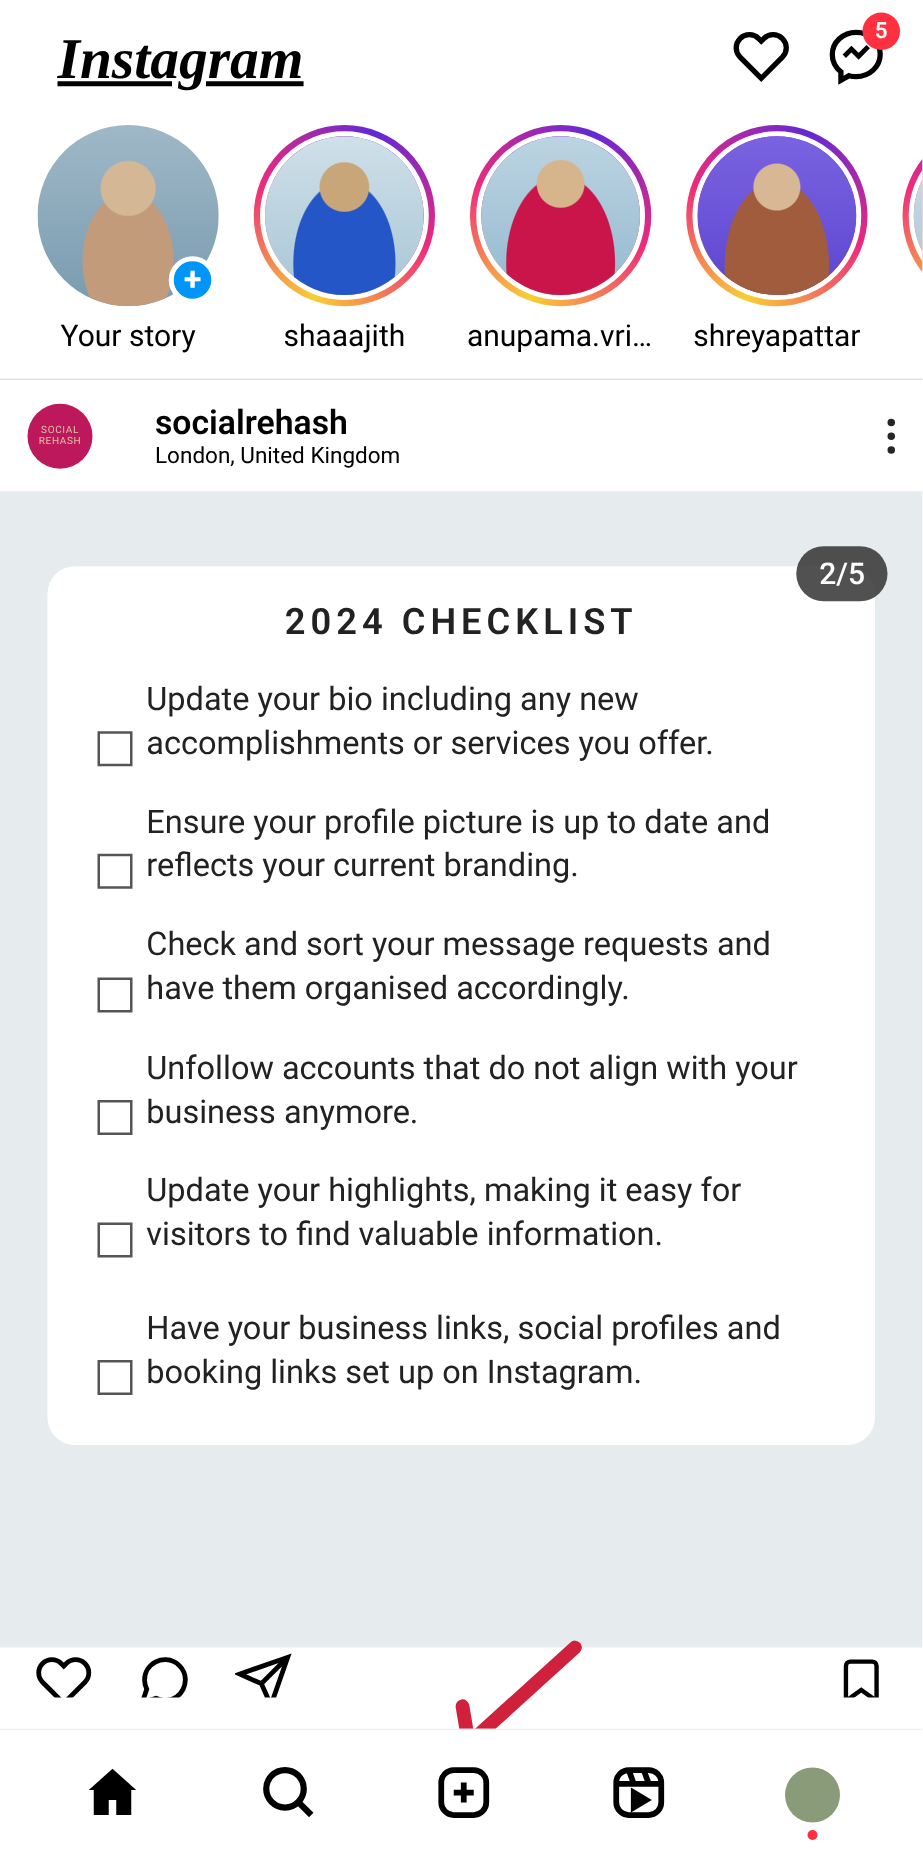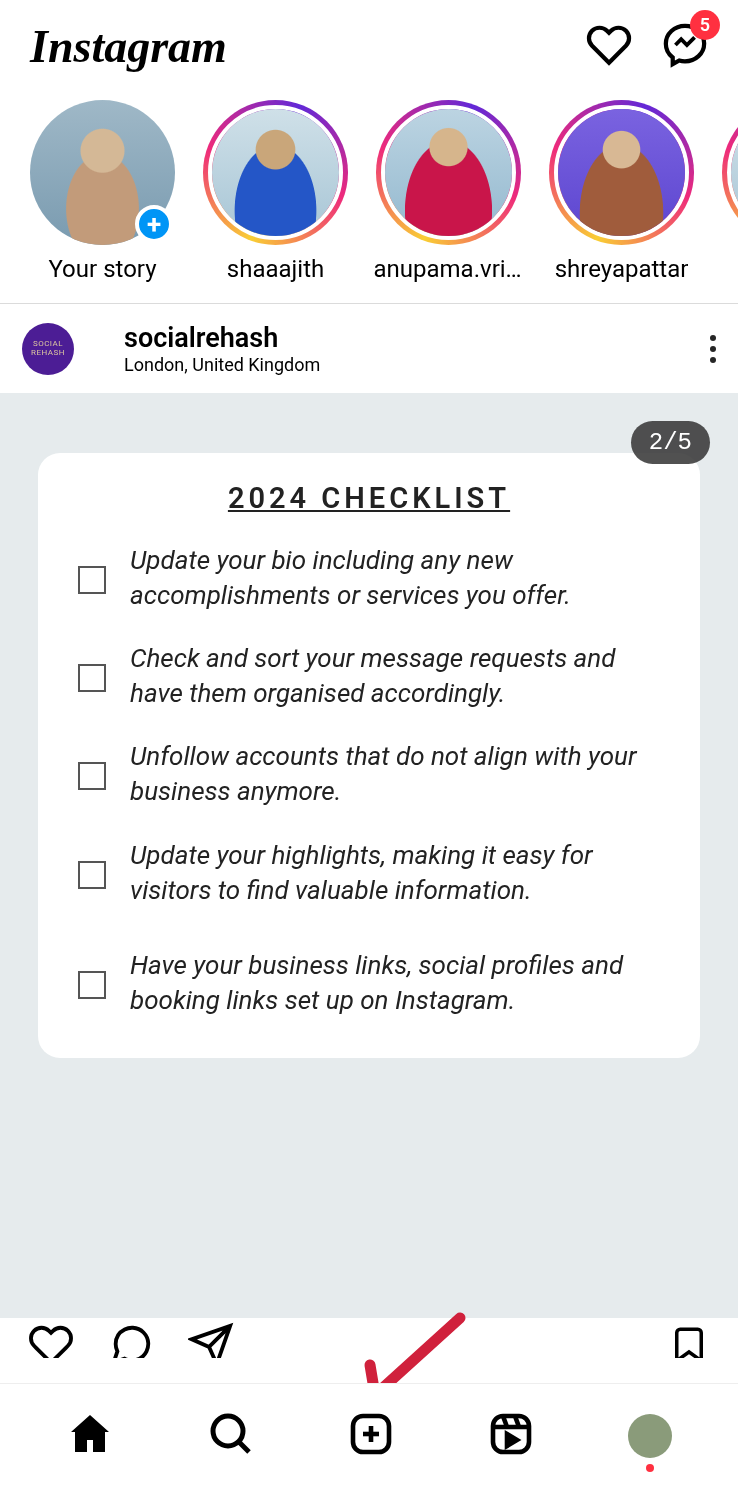--- a/index.html
+++ b/index.html
@@ -10,21 +10,22 @@
     font-family: -apple-system, BlinkMacSystemFont, "Segoe UI", Roboto, Helvetica, Arial, sans-serif;
     overflow: hidden;
     position: relative;
   }
 
   
   .header {
     display: flex;
     align-items: center;
     justify-content: space-between;
-    padding: 20px 30px 15px 30px;
+    padding: 20px 30px 15px 46px;
+    text-decoration: underline;
   }
   .logo {
     font-family: cursive;
     font-size: 46px;
     font-weight: 600;
     font-style: italic;
   }
   .header-icons {
     display: flex;
     align-items: center;
@@ -123,21 +124,21 @@
   .post-header {
     display: flex;
     align-items: center;
     padding: 18px 22px;
     gap: 18px;
   }
   .post-avatar {
     width: 52px;
     height: 52px;
     border-radius: 50%;
-    background: #4c1d95;
+    background: #be185d;
     color: #dcc6a0;
     display: flex;
     align-items: center;
     justify-content: center;
     font-size: 8px;
     text-align: center;
     line-height: 1.1;
     letter-spacing: 0.5px;
   }
   .post-meta {
@@ -164,50 +165,47 @@
 
   
   .post-body {
     background: #e6ebed;
     position: relative;
     padding: 60px 38px 50px 38px;
     height: 925px;
   }
   .carousel-indicator {
     position: absolute;
-    top: 28px;
+    top: 44px;
     right: 28px;
     background: rgba(50,50,50,0.85);
     color: #fff;
     font-size: 24px;
     font-weight: 500;
     padding: 8px 18px;
     border-radius: 30px;
-    font-family: Liberation Mono, monospace;
   }
   .checklist-card {
     background: #fff;
     border-radius: 22px;
     padding: 28px 40px 40px 40px;
   }
   .checklist-title {
     text-align: center;
     font-size: 29px;
     font-weight: 600;
     letter-spacing: 4px;
     margin-bottom: 28px;
     color: #222;
-    text-decoration: underline;
   }
   .checklist-item {
     display: flex;
-    align-items: center;
-    gap: 24px;
+    align-items: flex-end;
+    gap: 11px;
     margin-bottom: 28px;
-    font-style: italic;
   }
   .checklist-item:last-child { margin-bottom: 0; margin-top: 40px; }
   .checkbox {
     width: 28px;
     height: 28px;
     border: 2px solid #555;
     flex-shrink: 0;
     margin-top: 4px;
   }
   .checklist-text {
@@ -361,20 +359,24 @@
 </div>
 
 <div class="post-body">
   <div class="carousel-indicator">2/5</div>
   <div class="checklist-card">
     <div class="checklist-title">2024 CHECKLIST</div>
     <div id="checklist-container">
         <div class="checklist-item">
           <div class="checkbox"></div>
           <div class="checklist-text">Update your bio including any new accomplishments or services you offer.</div>
+        </div>
+        <div class="checklist-item">
+          <div class="checkbox"></div>
+          <div class="checklist-text">Ensure your profile picture is up to date and reflects your current branding.</div>
         </div>
         <div class="checklist-item">
           <div class="checkbox"></div>
           <div class="checklist-text">Check and sort your message requests and have them organised accordingly.</div>
         </div>
         <div class="checklist-item">
           <div class="checkbox"></div>
           <div class="checklist-text">Unfollow accounts that do not align with your business anymore.</div>
         </div>
         <div class="checklist-item">

